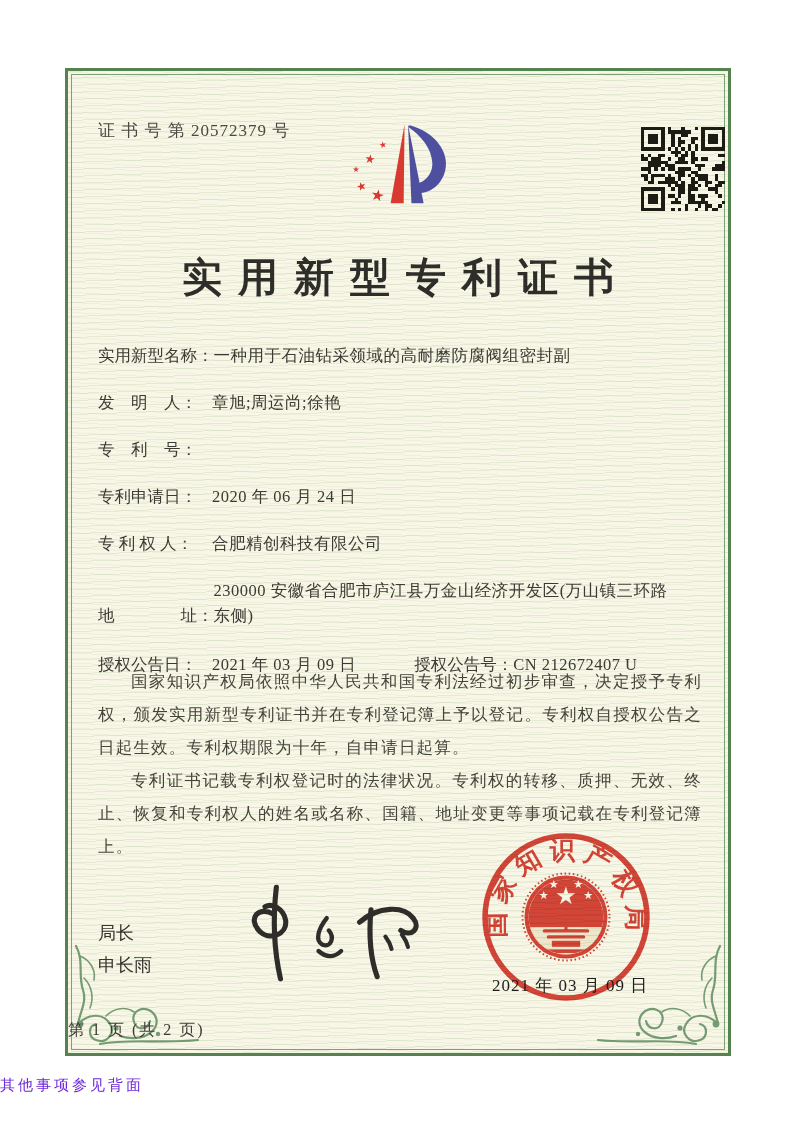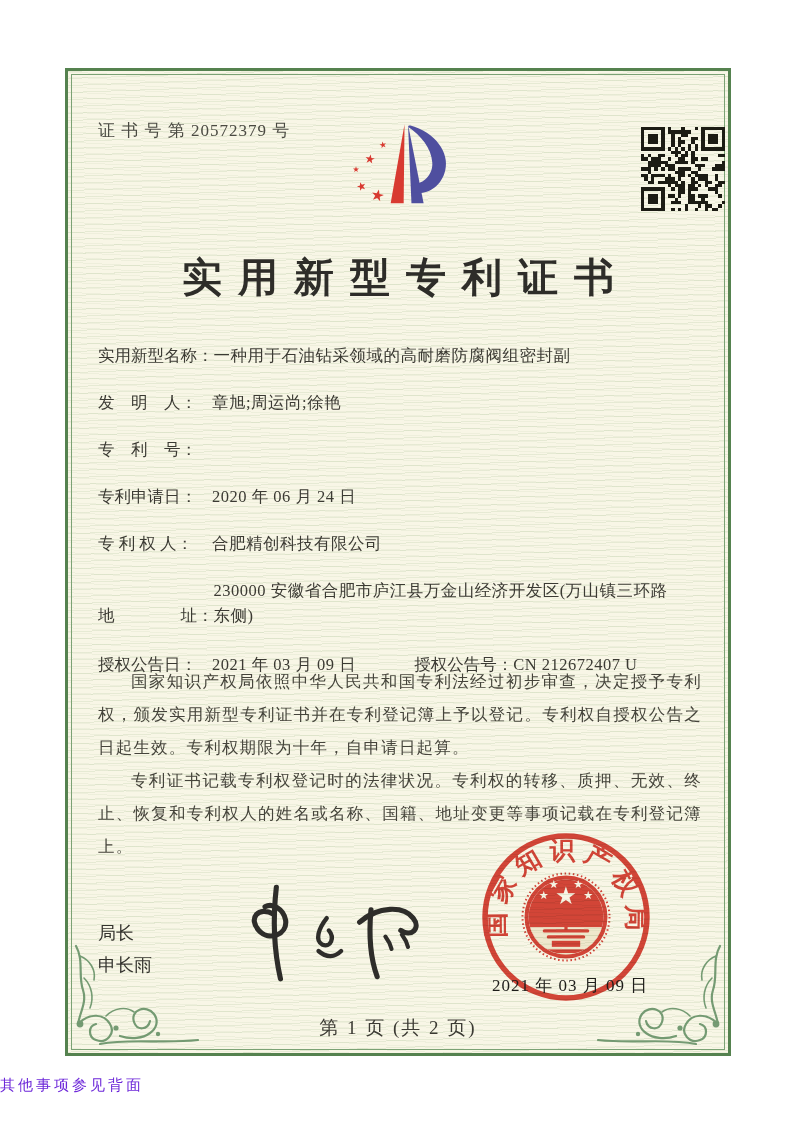--- a/index.html
+++ b/index.html
@@ -45,21 +45,21 @@
   .paras p{margin:0;text-indent:2em;line-height:33px;letter-spacing:1.2px;text-align:justify;}
   
   .signer{position:absolute;left:30px;top:846px;font-size:18px;color:#34332e;line-height:32px;}
   .signature{position:absolute;left:158px;top:808px;width:220px;height:108px;}
   
   .seal{position:absolute;left:412px;top:760px;width:172px;height:172px;opacity:.93;mix-blend-mode:multiply;}
   .seal-date{
     position:absolute;left:424px;top:903px;font-size:17px;color:#1e1d1a;letter-spacing:1px;z-index:5;
   }
   
-  .page-indicator{position:absolute;left:0;right:0;bottom:12px;text-align:center;font-size:19px;color:#3c3b34;letter-spacing:2px;}
+  .page-indicator{position:absolute;left:0;right:0;bottom:12px;font-size:16px;color:#3c3b34;letter-spacing:2px;}
   .back-note{position:absolute;left:0;right:0;top:1076px;text-align:left;font-size:15px;color:#6d28d9;letter-spacing:3px;}
   
   .flourish{position:absolute;width:135px;height:135px;}
   .flourish.bl{left:2px;bottom:2px;}
   .flourish.br{right:2px;bottom:2px;transform:scaleX(-1);}
 </style>
 </head>
 <body>
 
 <div class="page">

